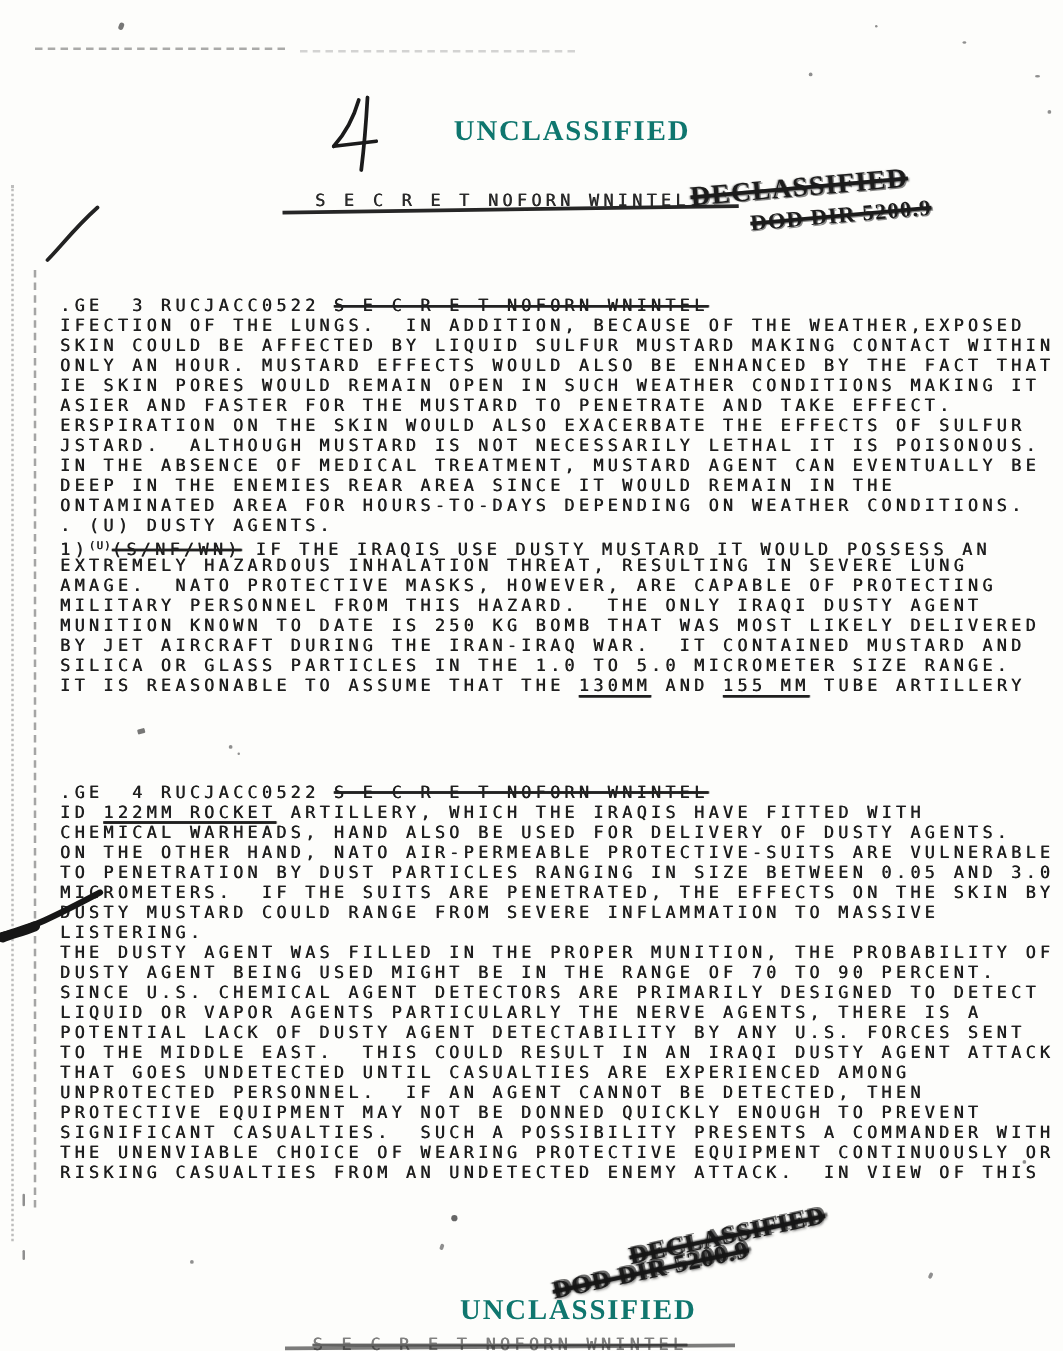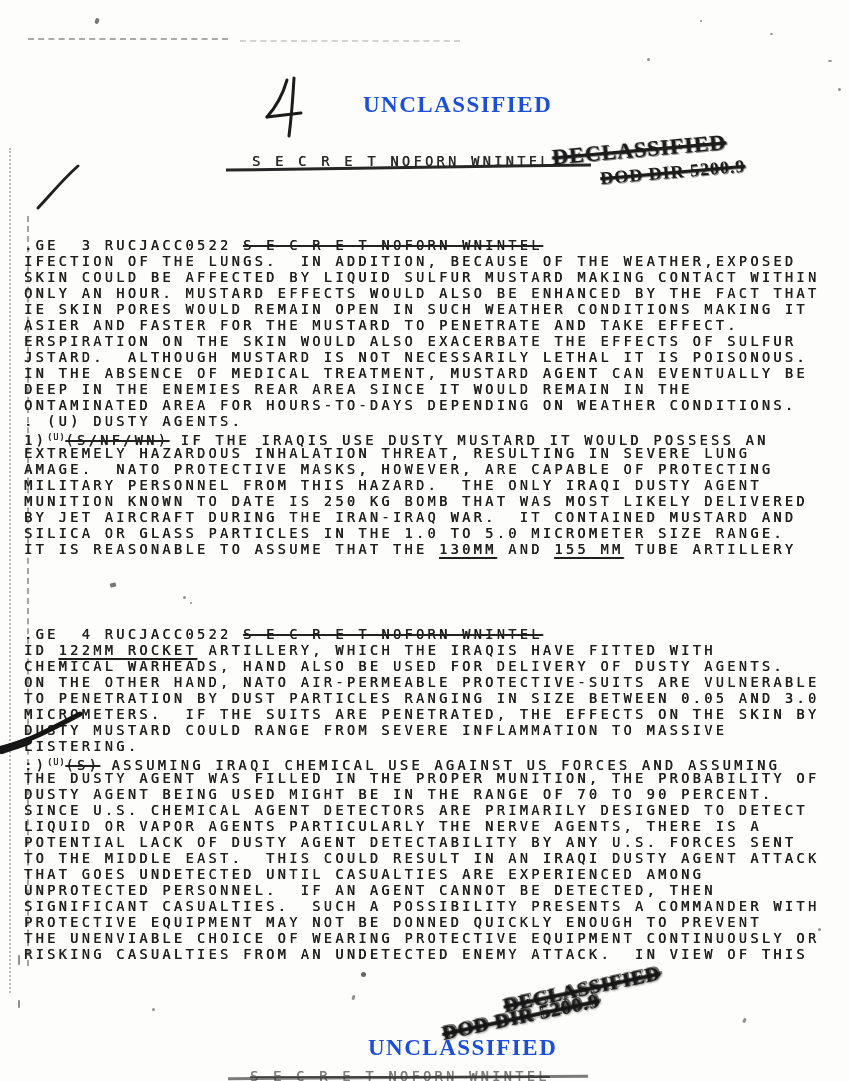--- a/index.html
+++ b/index.html
@@ -3,34 +3,34 @@
 <meta charset="utf-8">
 <style>
   html,body{margin:0;padding:0;}
   body{
     width:850px;height:1081px;position:relative;overflow:hidden;
     background:#fdfdfb;
     font-family:"DejaVu Sans Mono", monospace;
   }
   .abs{position:absolute;}
   
-  .tblock{position:absolute;left:24px;}
+  .tblock{position:absolute;left:48px;}
   .tline{
     height:16px;line-height:16px;
     font-size:13.5px;letter-spacing:3.4px;white-space:pre;
     color:#1f1f1f;text-shadow:0.4px 0 currentColor;
     font-family:"DejaVu Sans Mono", monospace;
   }
   .seg-strike{text-decoration:line-through;text-decoration-thickness:2px;text-decoration-color:#222;}
   .seg-u{text-decoration:underline;text-decoration-thickness:2px;text-underline-offset:3px;}
   .seg-sup{font-size:8.5px;vertical-align:5px;letter-spacing:1px;}
   
   .serifhead{
     font-family:"Liberation Serif", serif;font-weight:bold;
-    font-size:23px;letter-spacing:1.5px;color:#1d4ed8;
+    font-size:23px;letter-spacing:1.5px;color:#0f766e;
   }
   .typedsecret{
     font-family:"DejaVu Sans Mono", monospace;
     font-size:13.5px;letter-spacing:3.4px;white-space:pre;color:#2a2a2a;
     text-shadow:0.4px 0 currentColor;
   }
   .stamp{
     font-family:"Liberation Serif", serif;font-weight:bold;color:#1c1c1c;
     text-decoration:line-through;text-decoration-thickness:3px;
     white-space:pre;
@@ -118,31 +118,30 @@
 
 <div id="page4-block" class="tblock" style="top:626px;">
     <div class="tline"><span>.GE  4 RUCJACC0522 </span><span class="seg-strike">S E C R E T NOFORN WNINTEL</span></div>
     <div class="tline"><span>ID </span><span class="seg-u">122MM ROCKET</span><span> ARTILLERY, WHICH THE IRAQIS HAVE FITTED WITH</span></div>
     <div class="tline"><span>CHEMICAL WARHEADS, HAND ALSO BE USED FOR DELIVERY OF DUSTY AGENTS.</span></div>
     <div class="tline"><span>ON THE OTHER HAND, NATO AIR-PERMEABLE PROTECTIVE-SUITS ARE VULNERABLE</span></div>
     <div class="tline"><span>TO PENETRATION BY DUST PARTICLES RANGING IN SIZE BETWEEN 0.05 AND 3.0</span></div>
     <div class="tline"><span>MICROMETERS.  IF THE SUITS ARE PENETRATED, THE EFFECTS ON THE SKIN BY</span></div>
     <div class="tline"><span>DUSTY MUSTARD COULD RANGE FROM SEVERE INFLAMMATION TO MASSIVE</span></div>
     <div class="tline"><span>LISTERING.</span></div>
-    <div class="tline"><span>:)</span><span class="seg-sup">(U)</span><span class="seg-strike">(S)</span><span> ASSUMING IRAQI CHEMICAL USE AGAINST US FORCES AND ASSUMING</span></div>
     <div class="tline"><span>THE DUSTY AGENT WAS FILLED IN THE PROPER MUNITION, THE PROBABILITY OF</span></div>
     <div class="tline"><span>DUSTY AGENT BEING USED MIGHT BE IN THE RANGE OF 70 TO 90 PERCENT.</span></div>
     <div class="tline"><span>SINCE U.S. CHEMICAL AGENT DETECTORS ARE PRIMARILY DESIGNED TO DETECT</span></div>
     <div class="tline"><span>LIQUID OR VAPOR AGENTS PARTICULARLY THE NERVE AGENTS, THERE IS A</span></div>
     <div class="tline"><span>POTENTIAL LACK OF DUSTY AGENT DETECTABILITY BY ANY U.S. FORCES SENT</span></div>
     <div class="tline"><span>TO THE MIDDLE EAST.  THIS COULD RESULT IN AN IRAQI DUSTY AGENT ATTACK</span></div>
     <div class="tline"><span>THAT GOES UNDETECTED UNTIL CASUALTIES ARE EXPERIENCED AMONG</span></div>
     <div class="tline"><span>UNPROTECTED PERSONNEL.  IF AN AGENT CANNOT BE DETECTED, THEN</span></div>
+    <div class="tline"><span>PROTECTIVE EQUIPMENT MAY NOT BE DONNED QUICKLY ENOUGH TO PREVENT</span></div>
     <div class="tline"><span>SIGNIFICANT CASUALTIES.  SUCH A POSSIBILITY PRESENTS A COMMANDER WITH</span></div>
-    <div class="tline"><span>PROTECTIVE EQUIPMENT MAY NOT BE DONNED QUICKLY ENOUGH TO PREVENT</span></div>
     <div class="tline"><span>THE UNENVIABLE CHOICE OF WEARING PROTECTIVE EQUIPMENT CONTINUOUSLY OR</span></div>
     <div class="tline"><span>RISKING CASUALTIES FROM AN UNDETECTED ENEMY ATTACK.  IN VIEW OF THIS</span></div>
   </div>
 
 <svg class="abs" style="left:-2px;top:700px;" width="95" height="60" viewBox="0 0 95 60">
   <path d="M4,48 C24,44 48,32 82,14" fill="none" stroke="#161616" stroke-width="5" stroke-linecap="round"></path>
   <path d="M4,50 C12,47 20,45 30,41" fill="none" stroke="#161616" stroke-width="8" stroke-linecap="round"></path>
 </svg>
 
 <div class="speck" style="left:818px;top:928px;width:3px;height:3px;"></div>

